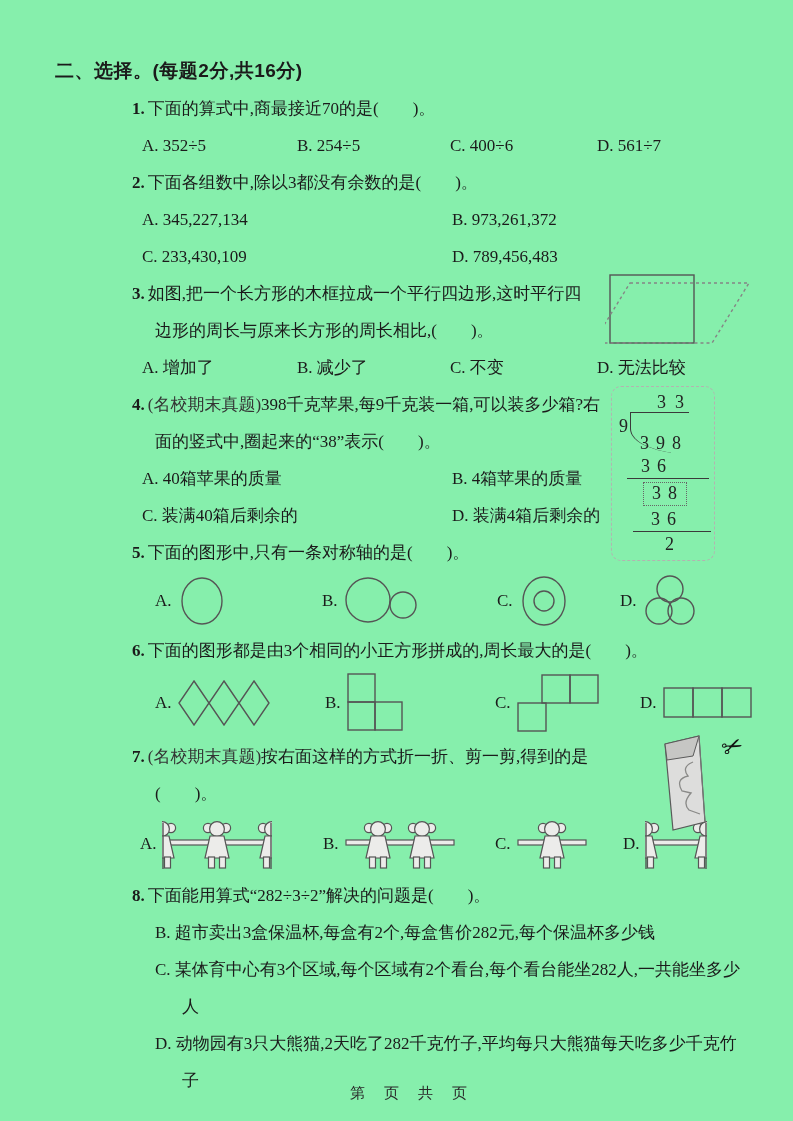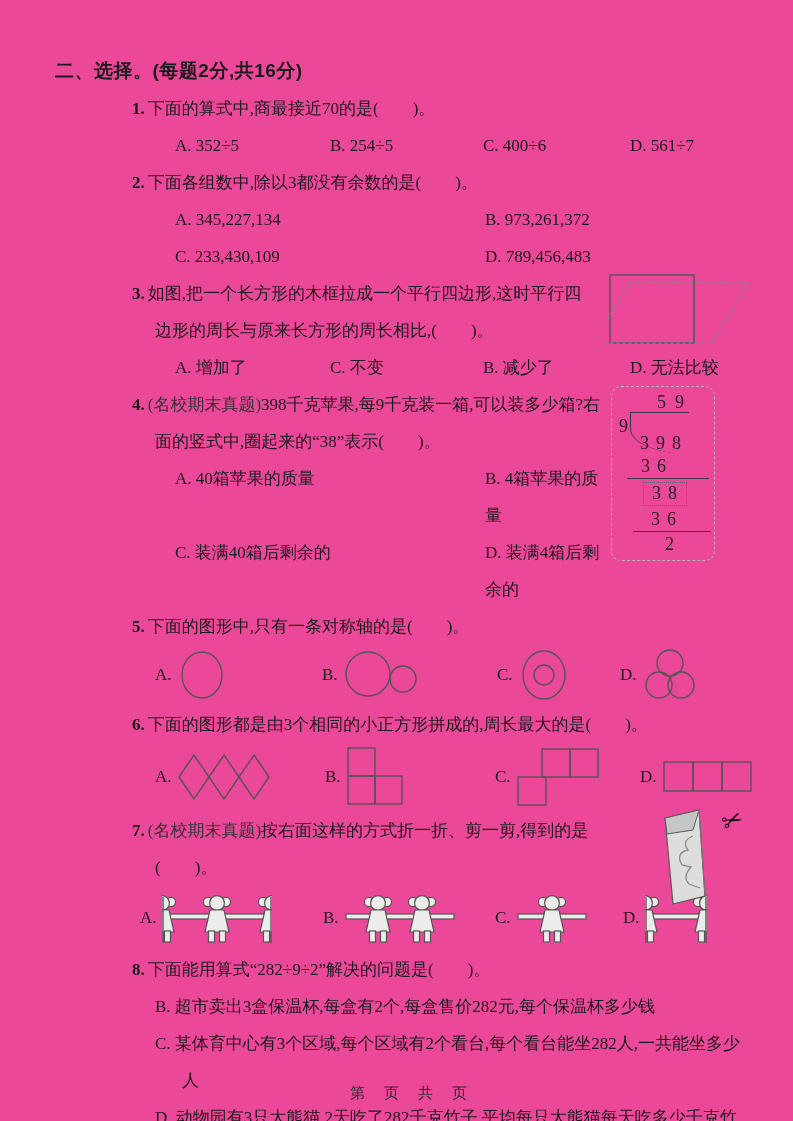--- a/index.html
+++ b/index.html
@@ -4,31 +4,31 @@
 <style>
   html,body{margin:0;padding:0;}
   body{
     width:793px;height:1121px;
     background:#fbfbf9;
     font-family:"Liberation Serif","DejaVu Serif",serif;
     color:#1b1b1b;
     position:relative;
     overflow:hidden;
   }
-  .page{position:absolute;inset:0;background:#ec4899;}
+  .page{position:absolute;inset:0;background:#86efac;}
   .content{padding:58px 40px 0 55px;position:relative;}
   .section-title{
     font-family:"Liberation Sans","DejaVu Sans",sans-serif;
     font-weight:700;font-size:19px;letter-spacing:.5px;margin-bottom:6px;
   }
   .q{position:relative;font-size:17px;}
   .stem{line-height:37px;padding-left:100px;text-indent:-23px;}
   .qnum{font-weight:bold;margin-right:3px;}
   .tag{color:#333;}
-  .opts{display:grid;margin-left:120px;line-height:37px;}
+  .opts{display:grid;margin-left:87px;line-height:37px;}
   .cols4{grid-template-columns:155px 153px 147px 1fr;}
   .cols2{grid-template-columns:310px 1fr;}
   .figrow{display:grid;margin-left:100px;align-items:center;margin-top:3px;margin-bottom:4px;}
   .cols-q5{grid-template-columns:167px 175px 123px 1fr;}
   .cols-q6{grid-template-columns:170px 170px 145px 1fr;}
   .cols-q7{grid-template-columns:183px 172px 128px 1fr;margin-left:85px;}
   .fig{display:flex;align-items:center;gap:5px;}
   .fig svg{display:block;}
   svg .ln{stroke:#555;fill:none;stroke-width:1.4px;}
   svg .cut{fill:#ececea;stroke:#555;stroke-width:1.2px;}
@@ -122,29 +122,29 @@
     <div class="q q3">
       <div class="pgram">
         <svg width="148" height="78" viewBox="0 0 148 78">
           <rect class="ln" x="5" y="4" width="84" height="68" stroke-width="1.7"></rect>
           <polygon points="25,12 144,12 107,72 -12,72" fill="none" stroke="#858585" stroke-width="1.4" stroke-dasharray="3,3"></polygon>
         </svg>
       </div>
       <div class="stem"><span class="qnum">3.</span><span>如图,把一个长方形的木框拉成一个平行四边形,这时平行四边形的周长与原来长方形的周长相比,(　　)。</span></div>
       <div class="opts cols4">
         <span>A. 增加了</span>
+        <span>B. 减少了</span>
         <span>C. 不变</span>
-        <span>B. 减少了</span>
         <span>D. 无法比较</span>
       </div>
     </div>
 
     <div class="q q4">
       <div class="ldbox">
-        <div class="ld-quot">59</div>
+        <div class="ld-quot">33</div>
         <div class="ld-row2">
           <span class="ld-divisor">9</span>
           <span class="ld-dividend">398</span>
         </div>
         <div class="ld-num ld-p1">36</div>
         <div class="ld-line l1"></div>
         <div class="ld-38row"><span class="ld-circled">38</span></div>
         <div class="ld-num ld-p2">36</div>
         <div class="ld-line l2"></div>
         <div class="ld-num ld-rem">2</div>
@@ -275,21 +275,21 @@
             <use href="#doll" xlink:href="#doll" x="0" y="29"></use>
             <use href="#doll" xlink:href="#doll" x="62" y="29"></use>
             <line x1="1" y1="8" x2="1" y2="54" stroke="#555" stroke-width="1.4"></line>
             <line x1="61" y1="8" x2="61" y2="54" stroke="#555" stroke-width="1.4"></line>
           </svg>
         </span>
       </div>
     </div>
 
     <div class="q">
-      <div class="stem"><span class="qnum">8.</span><span>下面能用算式“282÷9÷2”解决的问题是(　　)。</span></div>
+      <div class="stem"><span class="qnum">8.</span><span>下面能用算式“282÷3÷2”解决的问题是(　　)。</span></div>
       <div class="optlong">B. 超市卖出3盒保温杯,每盒有2个,每盒售价282元,每个保温杯多少钱</div>
       <div class="optlong">C. 某体育中心有3个区域,每个区域有2个看台,每个看台能坐282人,一共能坐多少人</div>
       <div class="optlong">D. 动物园有3只大熊猫,2天吃了282千克竹子,平均每只大熊猫每天吃多少千克竹子</div>
     </div>
 
   </div>
 
   <div class="footer">第　页　共　页</div>
 </div>
 

